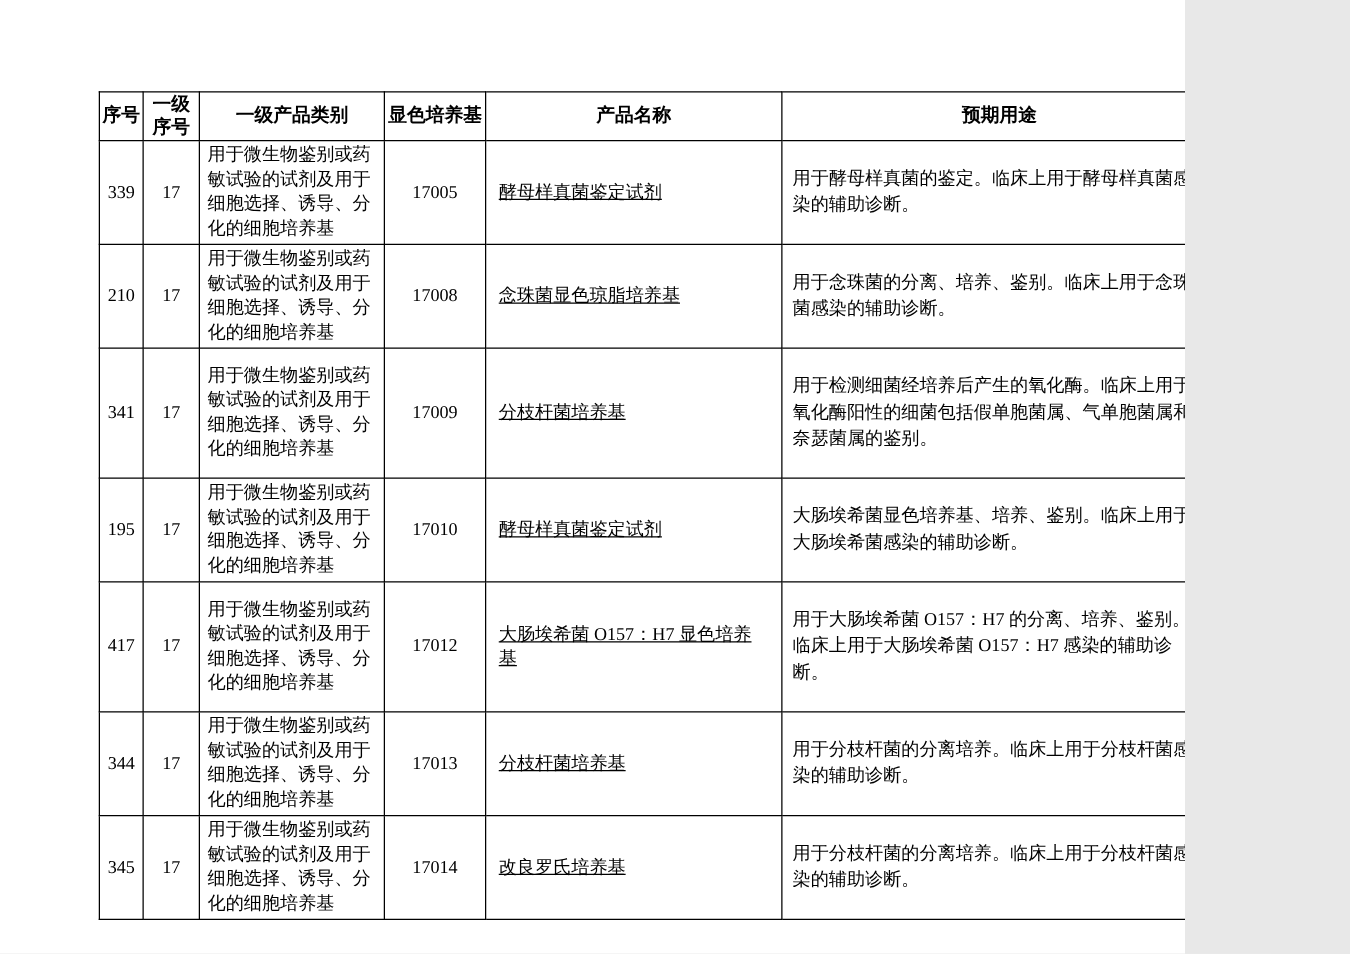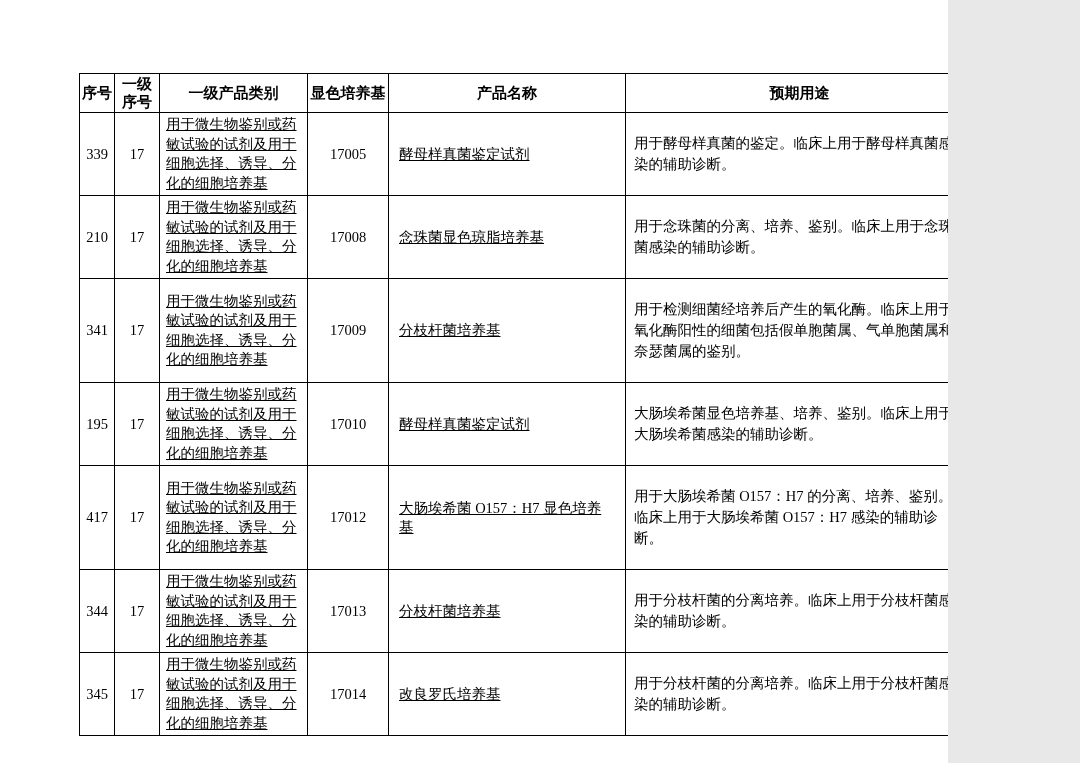--- a/index.html
+++ b/index.html
@@ -31,21 +31,21 @@
   .doc-table thead tr { height: 37px; }
   .doc-table tbody tr { height: 78px; }
   .doc-table th {
     font-weight: bold;
     text-align: center;
     font-size: 15px;
     line-height: 18px;
     padding: 1px 2px;
   }
   td.c-center { text-align: center; padding: 2px 3px; margin-left: 32px; }
-  td.c-category { text-align: left; padding: 2px 6px; line-height: 19.5px; text-decoration: underline; }
+  td.c-category { text-align: left; padding: 2px 6px; line-height: 19.5px; }
   td.c-name { text-align: left; padding: 2px 10px; text-decoration: underline; }
   td.c-use { text-align: left; padding: 20px 8px; line-height: 21px; }
   td.c-class { text-align: center; font-size: 15px; }
 </style>
 </head>
 <body>
 
 <div class="page">
   <table class="doc-table">
     <colgroup>

